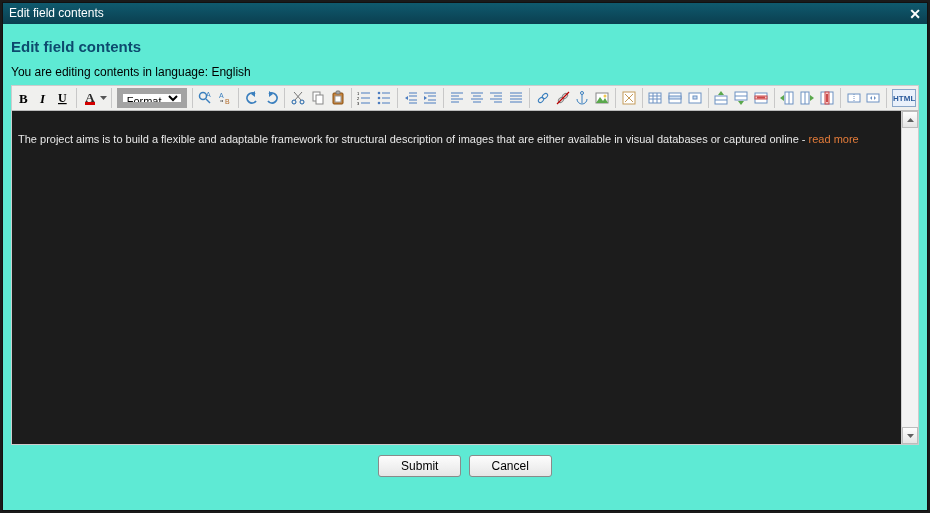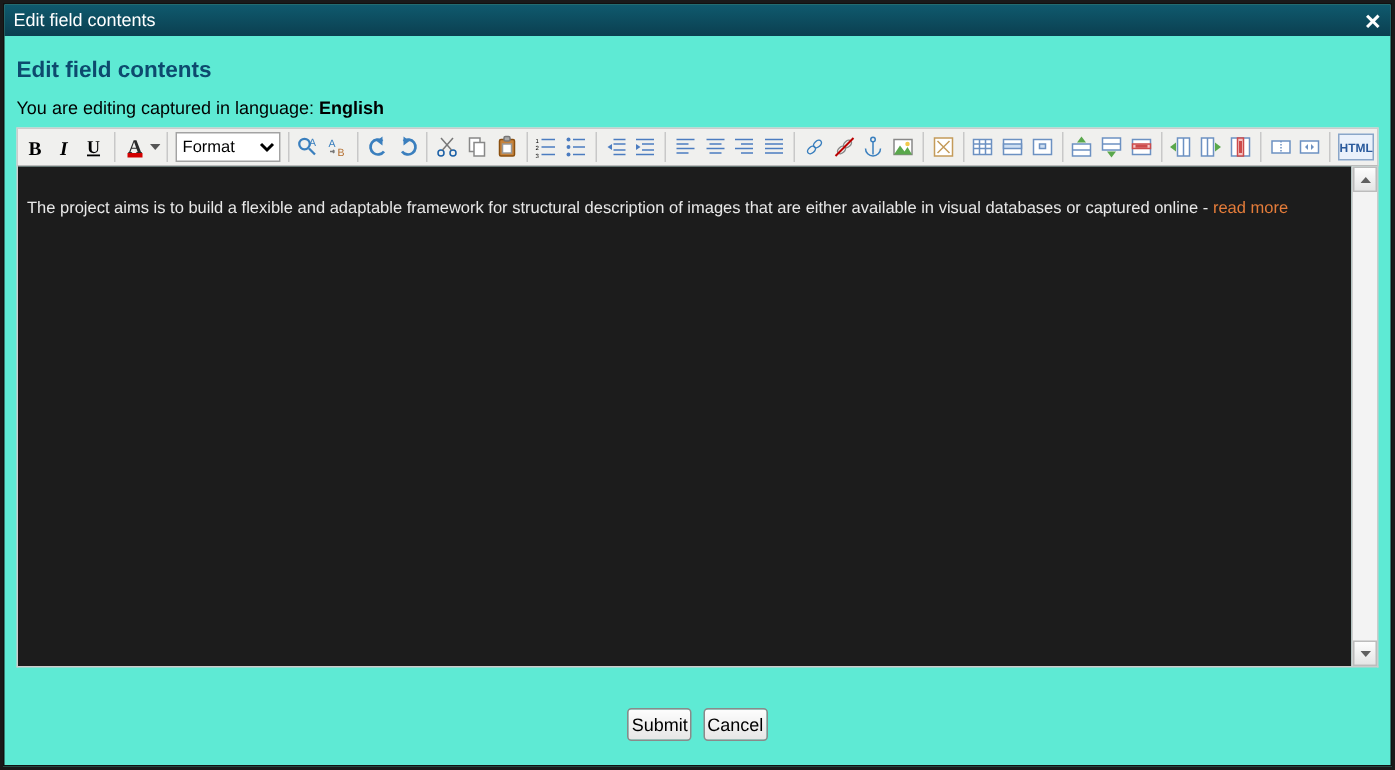--- a/index.html
+++ b/index.html
@@ -43,21 +43,21 @@
   .heading {
     color: #0d4a6e;
     font-size: 15px;
     font-weight: bold;
     margin: 6px 0 10px 0;
   }
   .langline {
     font-size: 12px;
     margin-bottom: 6px;
   }
-  .langline b { font-weight: bold; }
+  .langline b { font-weight: normal; }
 
   
   .toolbar {
     background: #f0f0ee;
     border: 1px solid #ccc;
     border-bottom: 1px solid #bbb;
     display: flex;
     flex-wrap: nowrap;
     align-items: center;
     height: 26px;
@@ -76,21 +76,21 @@
   }
   .tsep {
     width: 1px; height: 20px;
     background: #c8c8c8;
     margin: 0 3px;
   }
   .tsel {
     height: 20px;
     font-size: 11px;
     background: #fff;
-    border: 1px solid #a3a3a3;
+    border: 6px solid #a3a3a3;
     width: 70px;
     margin: 0 2px;
   }
   .color-swatch {
     position: relative;
     width: 22px; height: 22px;
     display: inline-flex; align-items: center; justify-content: center;
   }
   .color-swatch .A { font-weight: bold; font-family: Georgia, serif; font-size: 13px; color:#2a2a2a; }
   .color-swatch .bar { position: absolute; bottom: 3px; left: 4px; right: 4px; height: 3px; background: #d20000; }
@@ -152,44 +152,44 @@
   }
   .vscroll .track { flex: 1; background: #f3f3f3; }
 
   
   .footer {
     text-align: center;
     padding-top: 10px;
   }
   .btn {
     font-size: 12px;
-    padding: 3px 2px;
+    padding: 3px 22px;
     background: linear-gradient(#fdfdfd,#e6e6e6);
     border: 1px solid #8a8a8a;
     border-radius: 3px;
     cursor: pointer;
-    margin: 17px 2px;
+    margin: 0 2px;
   }
 </style>
 </head>
 <body>
 
 <div class="dialog">
 
   <div class="titlebar">
     <span>Edit field contents</span>
     <span class="close">✕</span>
   </div>
 
   <div class="content">
 
     <div class="heading">Edit field contents</div>
 
     <div class="langline">
-      <span>You are editing captured in language: </span><b>English</b>
+      <span>You are editing contents in language: </span><b>English</b>
     </div>
 
     <div class="toolbar">
 
       <span class="tbtn" title="Bold">
         <svg viewBox="0 0 16 16">
             <text x="3" y="13" font-size="13" font-weight="bold" font-family="Georgia">B</text>
           </svg>
       </span>
       <span class="tbtn" title="Italic">

